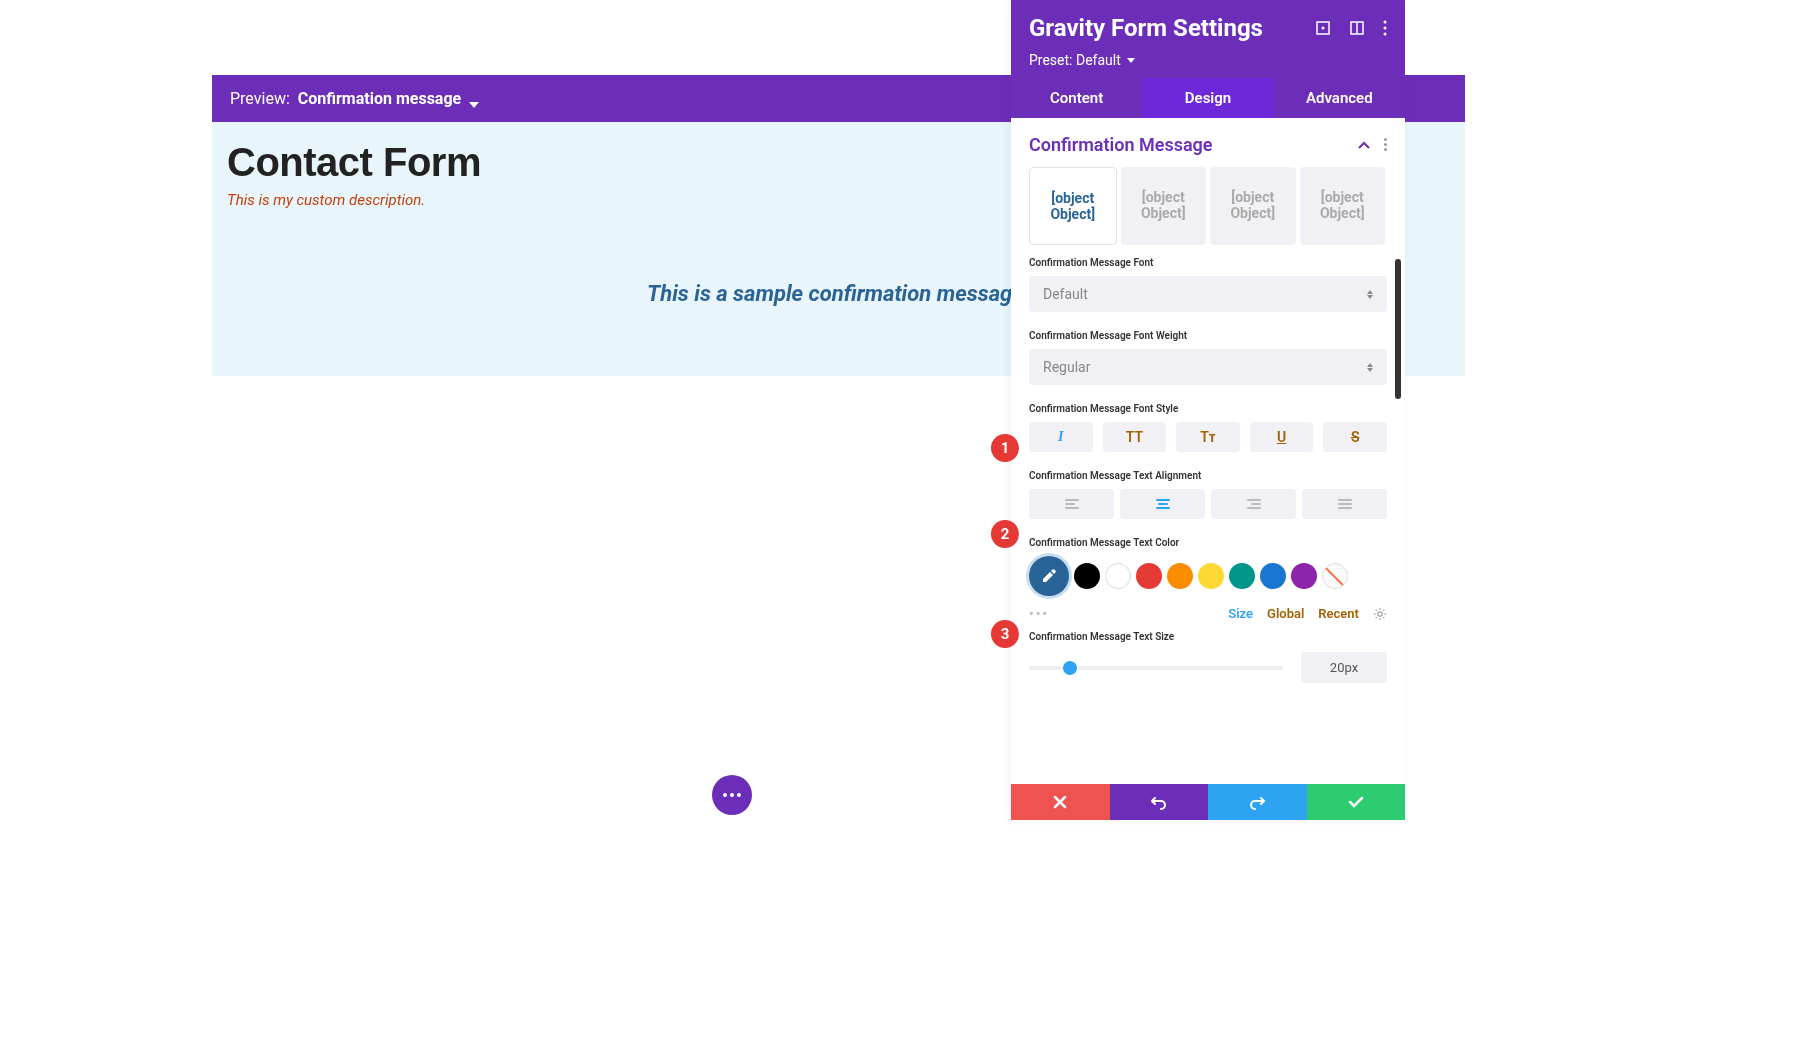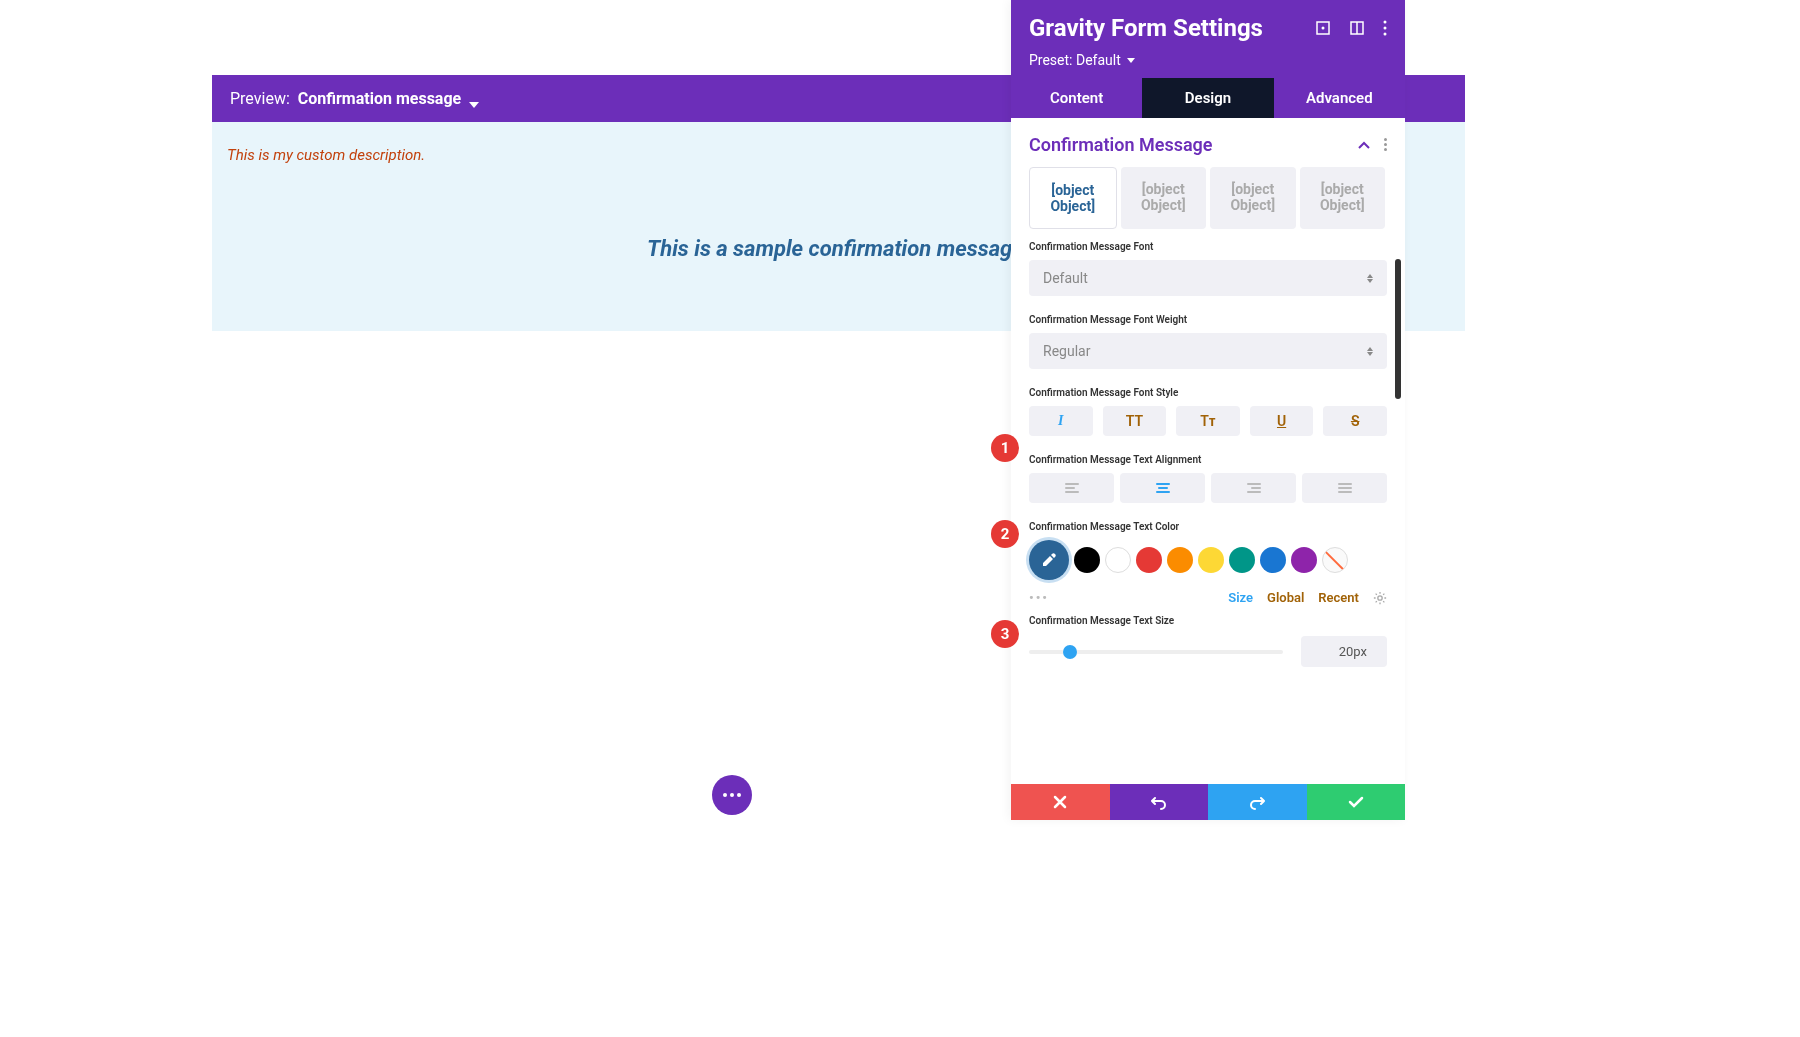--- a/index.html
+++ b/index.html
@@ -138,21 +138,21 @@
 .tab {
   flex: 1;
   text-align: center;
   padding: 11px 0;
   color: #fff;
   font-size: 15px;
   font-weight: 600;
   cursor: pointer;
 }
 .tab.active {
-  background: #0f172a;
+  background: #6d28d9;
 }
 
 .panel-content {
   flex: 1;
   overflow-y: auto;
   padding: 0 18px;
   position: relative;
 }
 
 .section-header {
@@ -185,21 +185,21 @@
   gap: 0;
   margin-bottom: 12px;
 }
 .subtab {
   flex: 1;
   text-align: center;
   font-size: 14px;
   font-weight: 700;
   color: #aaa;
   background: #f0f0f5;
-  padding: 14px 4px;
+  padding: 22px 4px;
   border-radius: 4px;
   margin: 0 2px;
   cursor: pointer;
 }
 .subtab:first-child { margin-left: 0; }
 .subtab.active {
   background: #fff;
   color: #2a6496;
   border: 1px solid #e0e0e8;
 }
@@ -359,21 +359,21 @@
   background: #2ea3f2;
   border-radius: 50%;
 }
 .slider-value {
   background: #f0f0f5;
   padding: 8px 20px;
   border-radius: 4px;
   font-size: 13px;
   color: #555;
   min-width: 86px;
-  text-align: right;
+  text-align: center;
 }
 
 
 .scroll-ind {
   position: absolute;
   right: 399px;
   top: 259px;
   width: 6px;
   height: 140px;
   background: #333;
@@ -416,20 +416,21 @@
 </head>
 <body>
 
 <div class="preview-area">
   <div class="preview-header">
     <span class="preview-label">Preview:</span>
     <span class="preview-value">Confirmation message</span>
     <span class="preview-caret"></span>
   </div>
   <div class="form-body">
+    <h1 class="form-title">Contact Form</h1>
     <p class="form-desc">This is my custom description.</p>
     <p class="confirmation-msg">This is a sample confirmation message.</p>
   </div>
 </div>
 
 <div class="fab">
   <span></span>
   <span></span>
   <span></span>
 </div>

